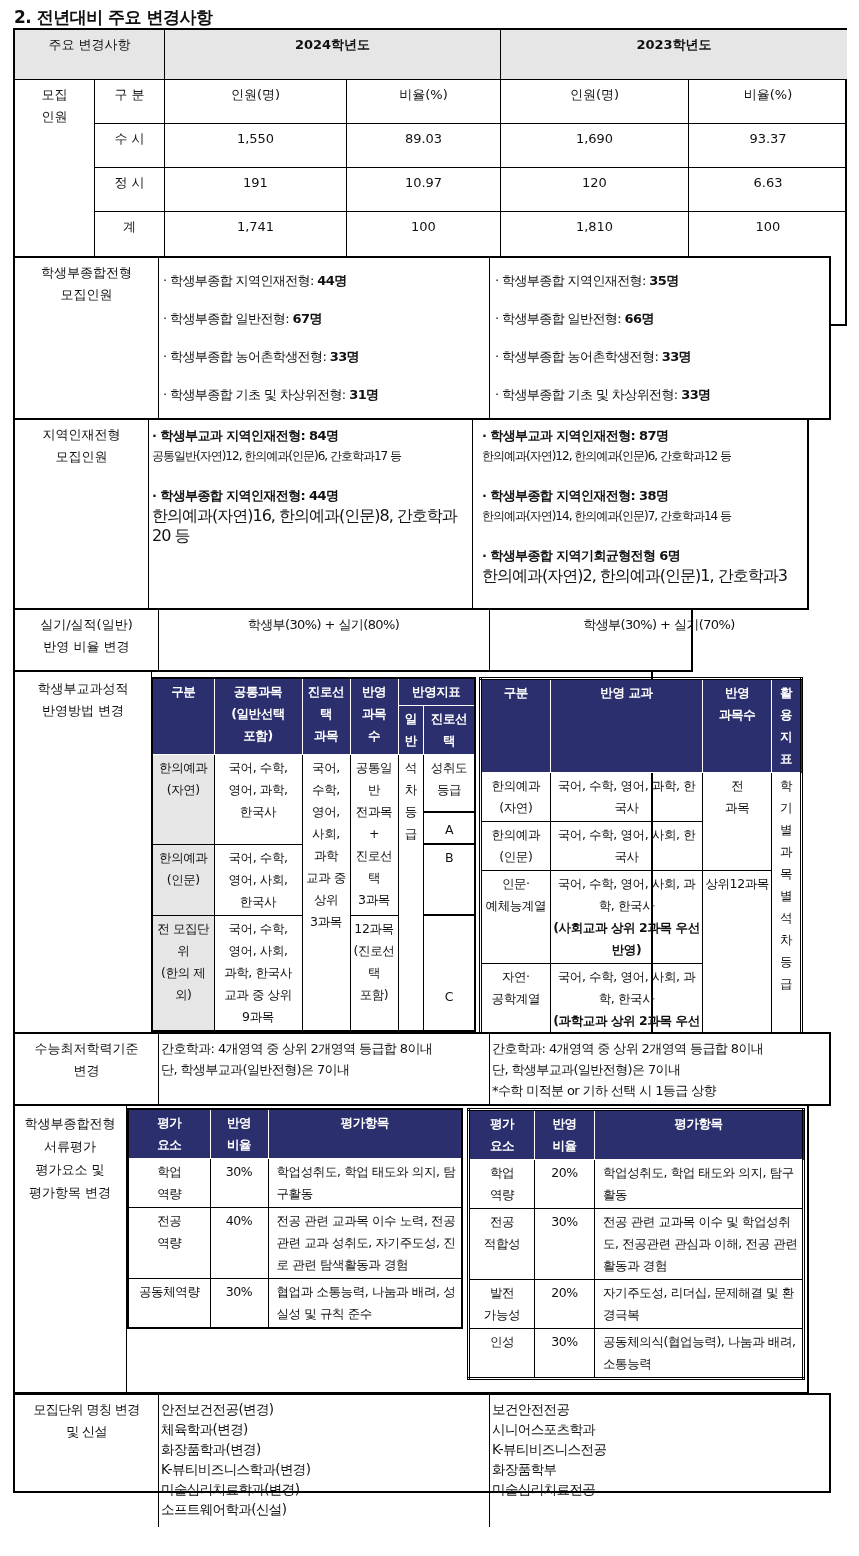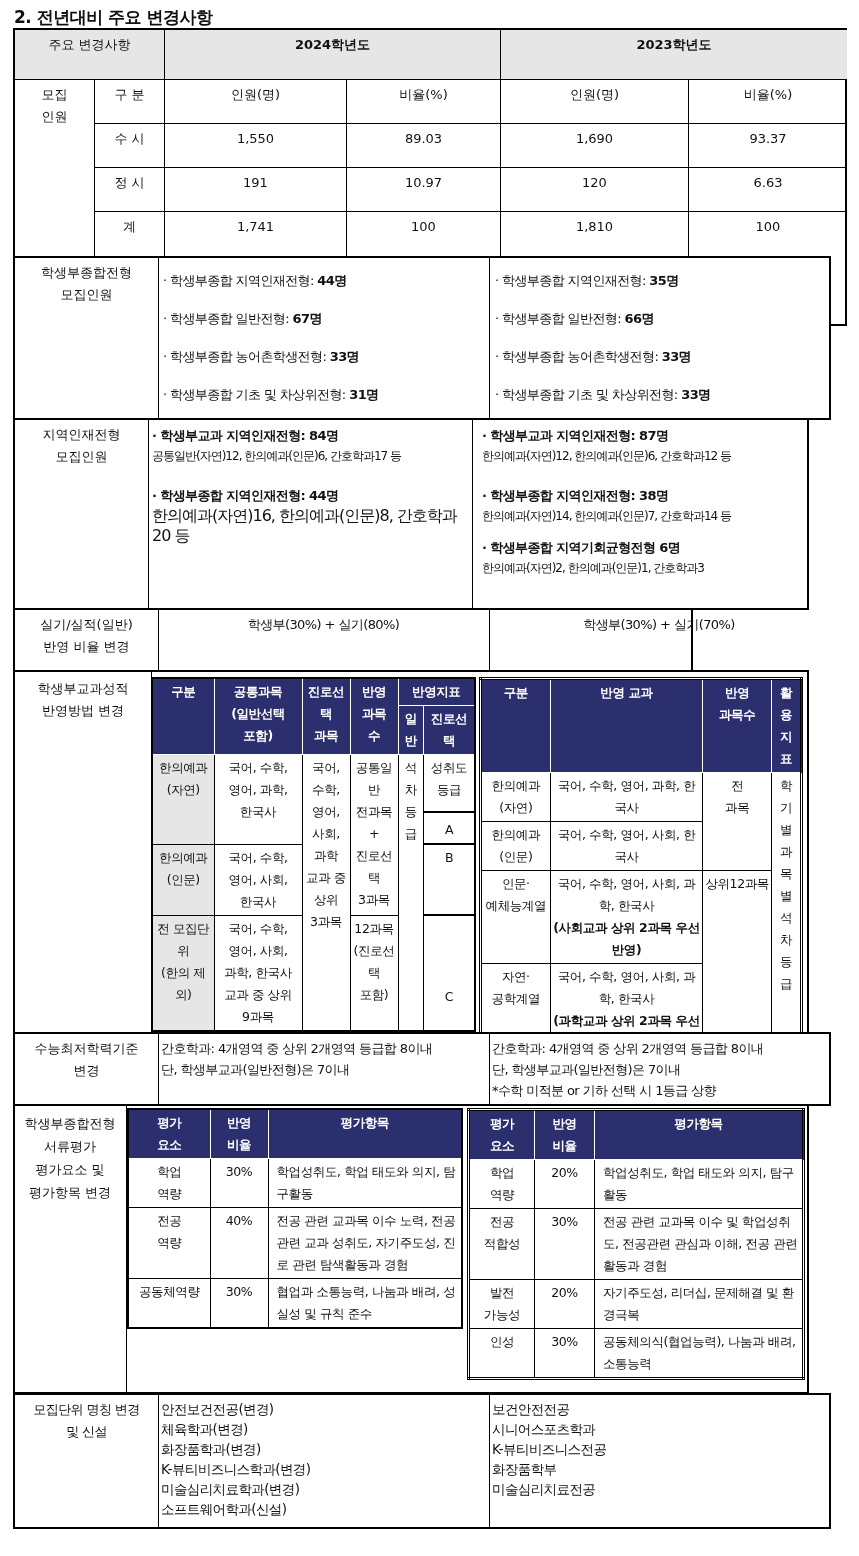--- a/index.html
+++ b/index.html
@@ -87,35 +87,35 @@
     <div class="b">· 학생부교과 지역인재전형: 84명</div>
     <div style="font-size:12px;letter-spacing:-1px">공통일반(자연)12, 한의예과(인문)6, 간호학과17 등</div>
     <div class="b" style="margin-top:20px">· 학생부종합 지역인재전형: 44명</div>
     <div style="font-size:16px;letter-spacing:-1px">한의예과(자연)16, 한의예과(인문)8, 간호학과20 등</div>
   </div>
   <div class="txt" style="left:467px;top:6px;width:320px">
     <div class="b">· 학생부교과 지역인재전형: 87명</div>
     <div style="font-size:12px;letter-spacing:-1px">한의예과(자연)12, 한의예과(인문)6, 간호학과12 등</div>
     <div class="b" style="margin-top:20px">· 학생부종합 지역인재전형: 38명</div>
     <div style="font-size:12px;letter-spacing:-1px">한의예과(자연)14, 한의예과(인문)7, 간호학과14 등</div>
-    <div class="b" style="margin-top:12px">· 학생부종합 지역기회균형전형 6명</div>
-    <div style="font-size:12px;letter-spacing:-1px">한의예과(자연)2, 한의예과(인문)1, 간호학과3</div>
+    <div class="b" style="margin-top:20px">· 학생부종합 지역기회균형전형 6명</div>
+    <div style="font-size:16px;letter-spacing:-1px">한의예과(자연)2, 한의예과(인문)1, 간호학과3</div>
   </div>
 </div>
 
 <div class="box" style="left:13px;top:608px;width:680px;height:64px;">
   <div class="lbl pre" style="left:0;top:4px;width:143px">실기/실적(일반)
 반영 비율 변경</div>
   <div class="vline" style="left:143px;top:0;height:60px"></div>
   <div class="vline" style="left:474px;top:0;height:60px"></div>
   <div class="lbl" style="left:143px;top:4px;width:331px;letter-spacing:-0.6px">학생부(30%) + 실기(80%)</div>
   <div class="lbl" style="left:474px;top:4px;width:340px;letter-spacing:-0.6px">학생부(30%) + 실기(70%)</div>
 </div>
 
-<div class="box" style="left:13px;top:670px;width:796px;height:364px;">
+<div class="box" style="left:13px;top:670px;width:640px;height:364px;">
   <div class="lbl pre" style="left:0;top:6px;width:136px">학생부교과성적
 반영방법 변경</div>
   <div class="vline" style="left:136px;top:0;height:360px"></div>
 </div>
 
 <table class="t" style="left:151px;top:677px;width:325px;border:2px solid #000;">
   <tbody>
       <tr>
     <th rowspan="2" style="width:62px" class="pre">구분</th>
     <th rowspan="2" style="width:88px" class="pre">공통과목
@@ -311,21 +311,21 @@
     <td class="l">자기주도성, 리더십, 문제해결 및 환경극복</td>
   </tr>
   <tr>
     <td class="pre">인성</td>
     <td>30%</td>
     <td class="l">공동체의식(협업능력), 나눔과 배려, 소통능력</td>
   </tr>
 </tbody>
   </table>
 
-<div class="box" style="left:13px;top:1393px;width:818px;height:136px;">
+<div class="box" style="left:13px;top:1393px;width:818px;height:100px;">
   <div class="lbl pre" style="left:0;top:4px;width:143px;letter-spacing:-0.6px">모집단위 명칭 변경
 및 신설</div>
   <div class="vline" style="left:143px;top:0;height:132px"></div>
   <div class="vline" style="left:474px;top:0;height:132px"></div>
   <div class="txt" style="left:146px;top:4px;width:326px;line-height:20px;font-size:13.5px">
     <div>안전보건전공(변경)</div>
     <div>체육학과(변경)</div>
     <div>화장품학과(변경)</div>
     <div>K-뷰티비즈니스학과(변경)</div>
     <div>미술심리치료학과(변경)</div>

